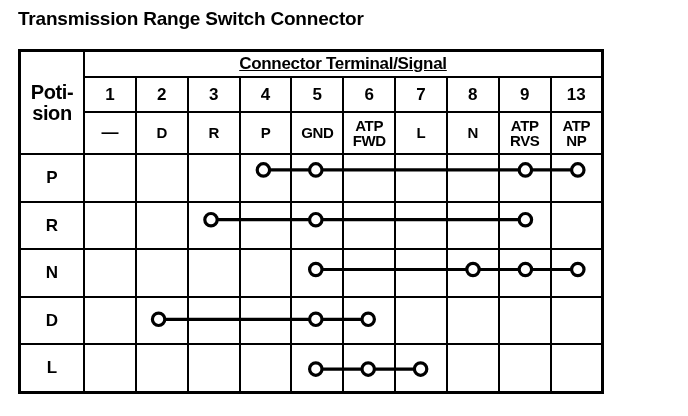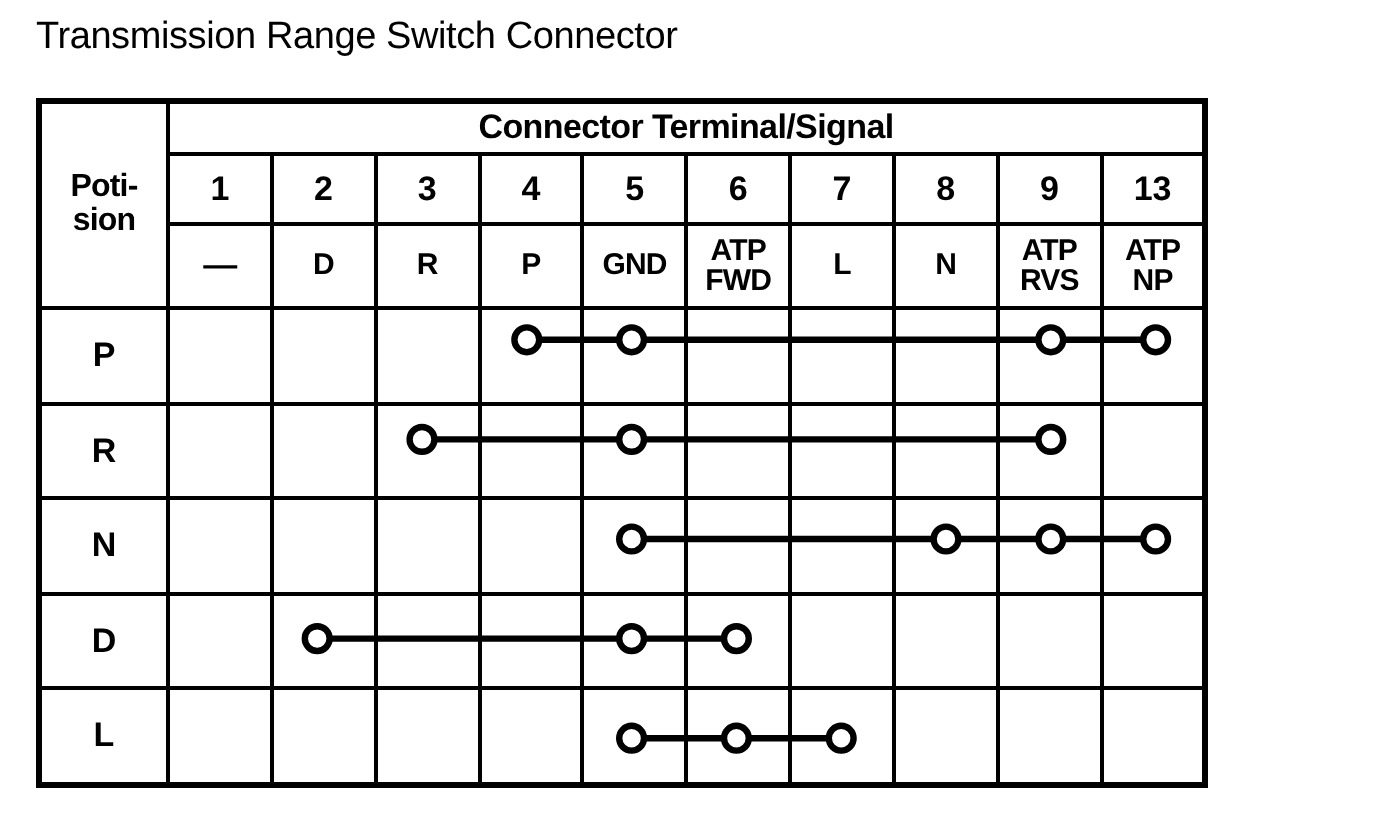--- a/index.html
+++ b/index.html
@@ -13,21 +13,21 @@
     font-family: "Liberation Sans", sans-serif;
     color: #000000;
     overflow: hidden;
     position: relative;
   }
   #page-title {
     position: absolute;
     left: 18px;
     top: 8px;
     font-size: 19px;
-    font-weight: normal;
+    font-weight: bold;
     letter-spacing: -0.2px;
     white-space: nowrap;
   }
   #table-wrap {
     position: absolute;
     left: 18px;
     top: 49px;
     width: 586px;
     height: 345px;
   }
@@ -48,23 +48,24 @@
   }
   table.conn {
     border: 3px solid #000000;
   }
   .col-pos { width: 62px; }
   .col-t   { width: 52.4px; }
   .hdr-span {
     font-size: 17px;
     height: 24px;
     letter-spacing: -0.3px;
+    text-decoration: underline;
   }
   .pos-head {
-    font-size: 16px;
+    font-size: 20px;
     line-height: 1.02;
     letter-spacing: -0.4px;
   }
   .num-row td { font-size: 17px; height: 32px; }
   .sig-row td { font-size: 15px; height: 40px; letter-spacing: -0.4px; line-height: 1.0; }
   .sig-two { font-size: 14px; line-height: 0.98; }
   .dash { font-size: 17px; font-weight: bold; }
   .data-row td { height: 45px; }
   .row-label { font-size: 17px; }
   

